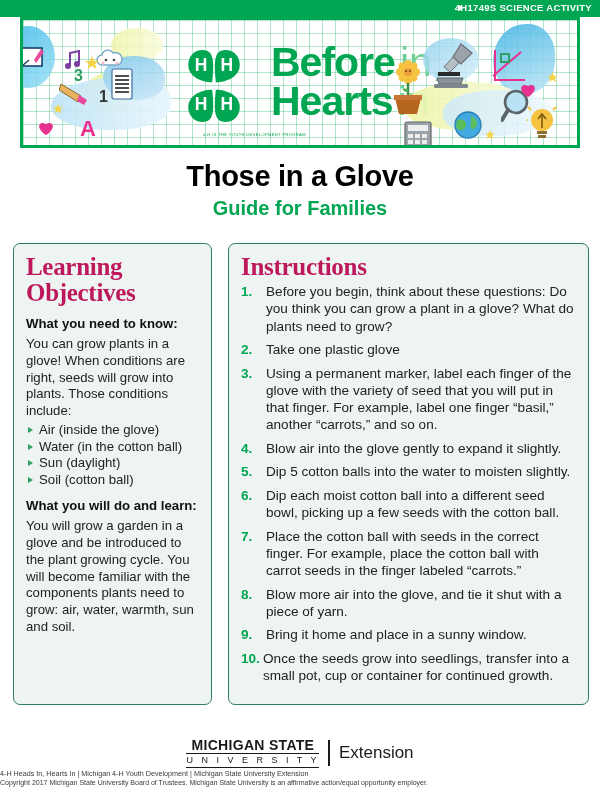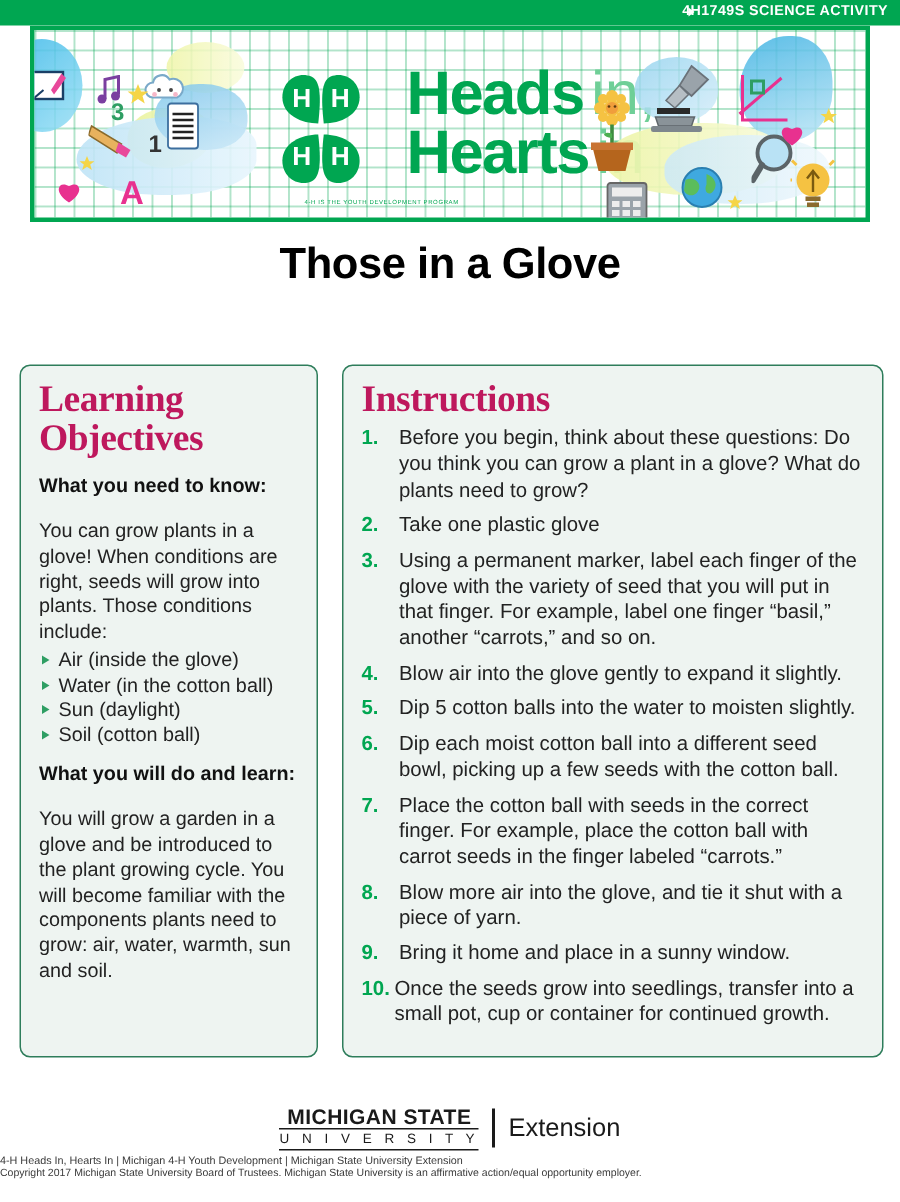--- a/index.html
+++ b/index.html
@@ -83,21 +83,21 @@
     color:#be185d; font-size:25px; font-weight:bold; line-height:1.05;
     letter-spacing:-0.3px;
     font-family:Liberation Serif, serif;
   }
 
   .subhead {
     font-size:13.2px; font-weight:bold; color:#111111;
     margin-top:9px; line-height:1.25;
   }
   .body-text {
-    font-size:13.2px; color:#222222; line-height:1.27; margin-top:14px;
+    font-size:13.2px; color:#222222; line-height:1.27; margin-top:4px;
   }
 
   ul.tri { list-style:none; margin-top:2px; }
   ul.tri li {
     position:relative; padding-left:13px; font-size:13.2px;
     color:#222222; line-height:1.27; margin-bottom:0px;
   }
   ul.tri li::before {
     content:""; position:absolute; left:2px; top:5px;
     width:0;height:0;border-left:5px solid #2E9E63;
@@ -213,21 +213,21 @@
         <text x="36" y="34">H</text>
         <text x="64" y="34">H</text>
         <text x="36" y="76">H</text>
         <text x="64" y="76">H</text>
       </g>
     </svg>
     <div class="clover-tm">4-H  IS THE YOUTH DEVELOPMENT PROGRAM</div>
 
     <div class="wordmark">
       <div class="wm-line">
-        <span class="wm-bold">Heads</span><span class="wm-light">in,</span>
+        <span class="wm-bold">Before</span><span class="wm-light">in,</span>
       </div>
       <div class="wm-line">
         <span class="wm-bold">Hearts</span><span class="wm-light">in</span>
       </div>
     </div>
 
     <div class="blob" style="left:470px;top:4px;width:62px;height:70px;background:linear-gradient(160deg,#3FB3E3,#BEE6F7);border-radius:55% 45% 50% 50%;opacity:.85;"></div>
     <div class="blob" style="left:380px;top:62px;width:120px;height:48px;background:linear-gradient(90deg,#EDF5A6,#F9FBDB);border-radius:55% 45% 50% 50%;opacity:.9;"></div>
     <div class="blob" style="left:420px;top:70px;width:110px;height:46px;background:linear-gradient(90deg,#CCE9F8,#EFF8FD);border-radius:50% 50% 55% 45%;opacity:.85;"></div>
     <div class="blob" style="left:400px;top:18px;width:56px;height:44px;background:linear-gradient(140deg,#8FD1EE,#D4EDFA);border-radius:50%;opacity:.8;"></div>
@@ -306,20 +306,21 @@
     </svg>
     <svg style="position:absolute;left:524px;top:52px;" width="11" height="11" viewBox="0 0 14 14">
       <path d="M7 0 L9 5 L14 5 L10 8 L11.5 13 L7 10 L2.5 13 L4 8 L0 5 L5 5 Z" fill="#F5D547"></path>
     </svg>
     <svg style="position:absolute;left:462px;top:110px;" width="10" height="10" viewBox="0 0 14 14">
       <path d="M7 0 L9 5 L14 5 L10 8 L11.5 13 L7 10 L2.5 13 L4 8 L0 5 L5 5 Z" fill="#F5D547"></path>
     </svg>
   </div>
 
   <div class="doc-title">Those in a Glove</div>
+  <div class="doc-sub">Guide for Families</div>
 
   <div class="panel panel-left">
     <div class="panel-inner">
       <div class="h-green">
         <div>Learning</div>
         <div>Objectives</div>
       </div>
       <div class="subhead">What you need to know:</div>
       <div class="body-text">You can grow plants in a glove! When conditions are right, seeds will grow into plants. Those conditions include:</div>
       <ul class="tri">

